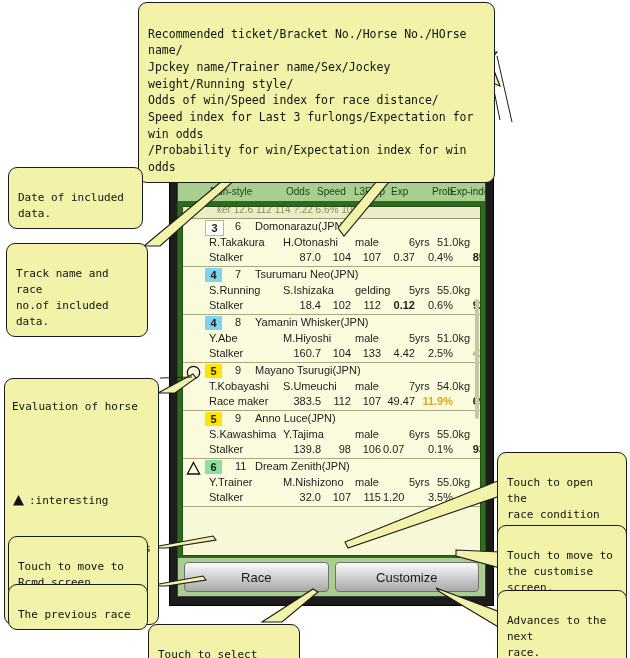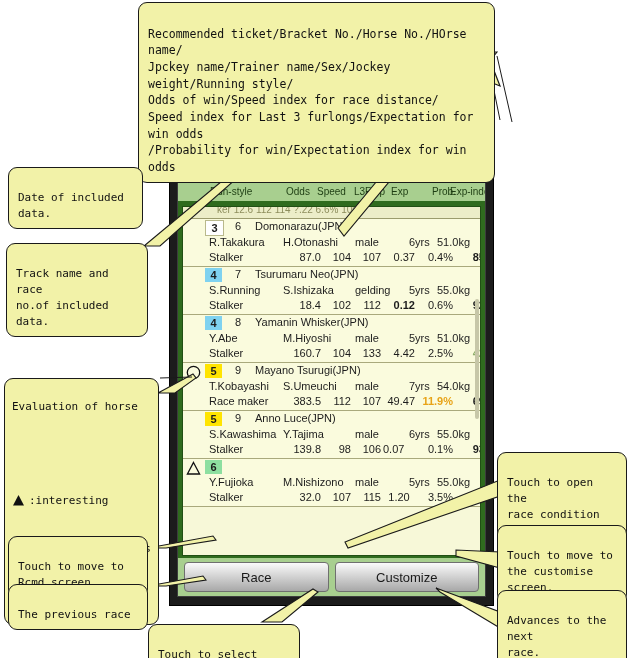--- a/index.html
+++ b/index.html
@@ -479,33 +479,37 @@
                 <span class="expidx" style="left:272px;text-align:right;width:30px;">93</span>
               </div>
             </div>
             <div class="row">
               <span class="mark">
                 <svg width="15" height="15" viewBox="0 0 15 15">
                   <polygon points="7.5,1.5 13.6,13 1.4,13" fill="none" stroke="#111" stroke-width="1.3"></polygon>
                 </svg>
               </span>
               <span class="bno c-green">6</span>
+              <div class="ln" style="top:1px;">
+                <span style="left:52px;font-weight:normal;">11</span>
+                <span style="left:72px;">Dream Zenith(JPN)</span>
+              </div>
               <div class="ln" style="top:17px;">
-                <span style="left:26px;">Y.Fujioka</span>
+                <span style="left:26px;">Y.Trainer</span>
                 <span style="left:100px;">M.Nishizono</span>
                 <span style="left:172px;">male</span>
                 <span style="left:226px;">5yrs</span>
                 <span style="left:254px;">55.0kg</span>
               </div>
               <div class="ln" style="top:32px;">
                 <span style="left:26px;">Stalker</span>
                 <span style="left:104px;text-align:right;width:34px;">32.0</span>
                 <span style="left:142px;text-align:right;width:26px;">107</span>
                 <span style="left:172px;text-align:right;width:26px;">115</span>
-                <span style="left:200px;text-align:center;width:32px;">1.20</span>
+                <span style="left:200px;text-align:left;width:32px;">1.20</span>
                 <span class="prob" style="left:234px;text-align:right;width:36px;">3.5%</span>
                 <span class="expidx" style="left:272px;text-align:right;width:30px;">103</span>
               </div>
             </div>
           </div>
         <div id="vscroll"></div>
       </div>
 
       <div id="btnrow">
         <div class="gbtn">Race</div>

